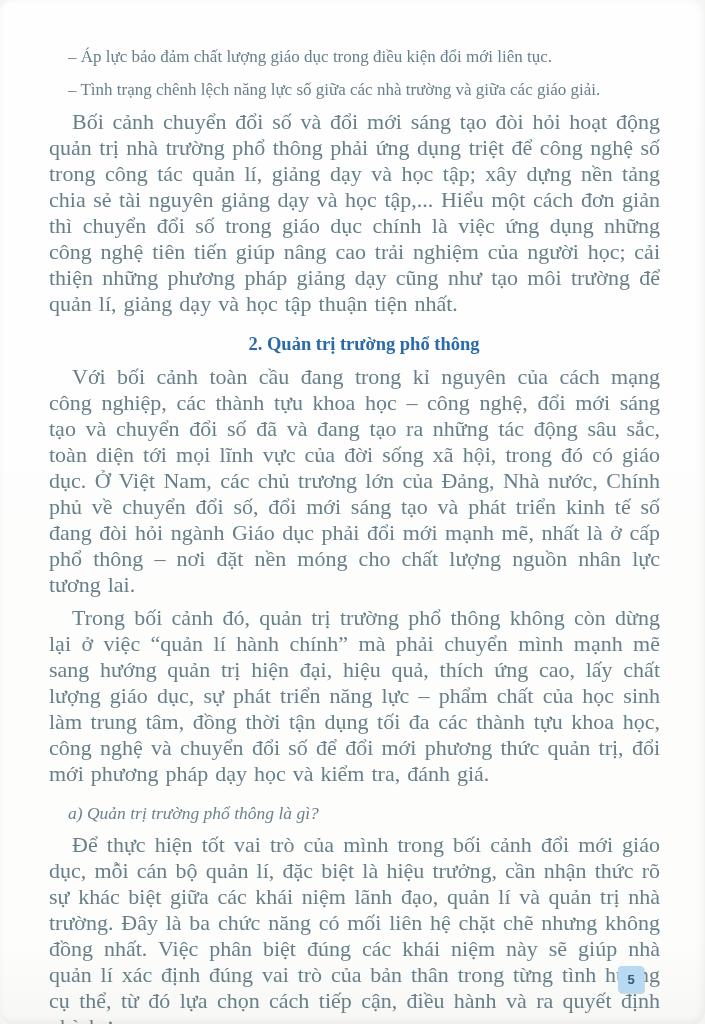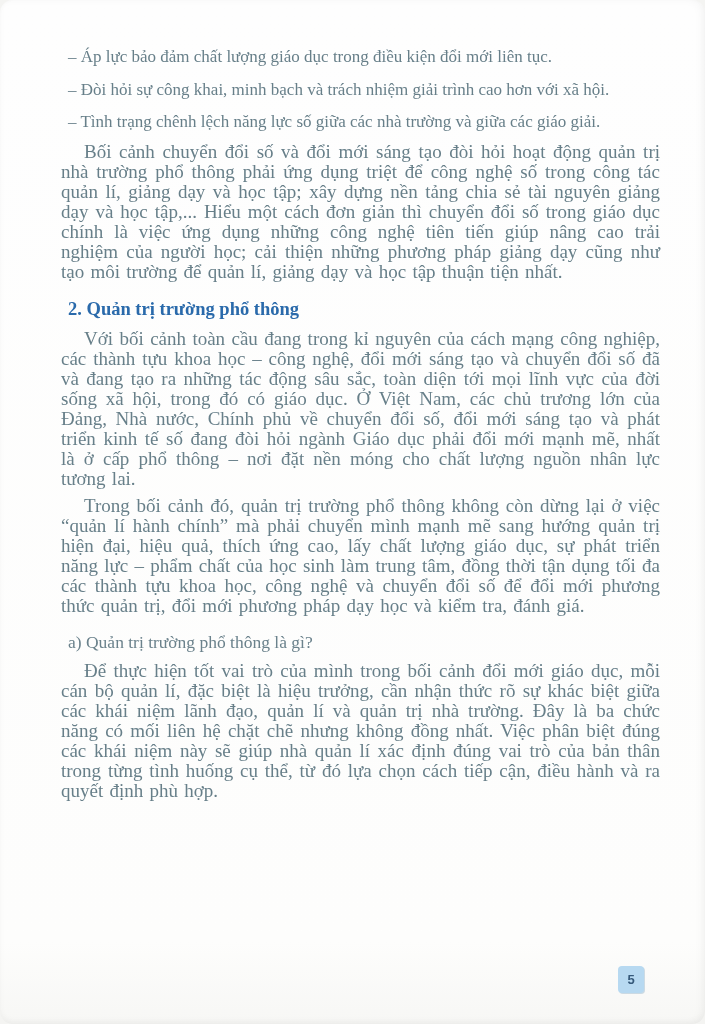--- a/index.html
+++ b/index.html
@@ -26,41 +26,43 @@
     width: 615px;
   }
   .bullet {
     margin: 0 0 7px 0;
     padding-left: 23px;
     font-size: 17px;
     line-height: 25.5px;
     text-align: justify;
   }
   p.body-par {
-    margin: 7px 0 0 16px;
-    font-size: 19px;
-    line-height: 20px;
+    margin: 7px 0 0 4px;
+    font-size: 22px;
+    line-height: 26px;
     text-align: justify;
     text-indent: 23px;
     word-spacing: 1.5px;
   }
   h2.section {
     margin: 15px 0 8px 0;
     padding-left: 23px;
     font-size: 18.5px;
     line-height: 24px;
     font-weight: bold;
     color: #2a6aab;
+    text-align: center;
   }
   h3.subsection {
     margin: 14px 0 6px 0;
     padding-left: 23px;
     font-size: 17.5px;
     line-height: 24px;
     font-weight: normal;
+    font-style: italic;
     color: #6b828c;
   }
   .page-number {
     position: absolute;
     right: 61px;
     bottom: 31px;
     width: 26px;
     height: 27px;
     background: #b7d9f1;
     border-radius: 4px;
@@ -74,21 +76,20 @@
     box-shadow: 1px 1px 0 rgba(120,160,190,0.35);
   }
 </style>
 </head>
 <body>
 
 <div class="page">
   <div class="content">
 
     <p class="bullet">– Áp lực bảo đảm chất lượng giáo dục trong điều kiện đổi mới liên tục.</p>
-    <p class="bullet">– Đòi hỏi sự công khai, minh bạch và trách nhiệm giải trình cao hơn với xã hội.</p>
     <p class="bullet">– Tình trạng chênh lệch năng lực số giữa các nhà trường và giữa các giáo giải.</p>
 
     <p class="body-par">Bối cảnh chuyển đổi số và đổi mới sáng tạo đòi hỏi hoạt động quản trị nhà trường phổ thông phải ứng dụng triệt để công nghệ số trong công tác quản lí, giảng dạy và học tập; xây dựng nền tảng chia sẻ tài nguyên giảng dạy và học tập,... Hiểu một cách đơn giản thì chuyển đổi số trong giáo dục chính là việc ứng dụng những công nghệ tiên tiến giúp nâng cao trải nghiệm của người học; cải thiện những phương pháp giảng dạy cũng như tạo môi trường để quản lí, giảng dạy và học tập thuận tiện nhất.</p>
 
     <h2 class="section">2. Quản trị trường phổ thông</h2>
 
     <p class="body-par">Với bối cảnh toàn cầu đang trong kỉ nguyên của cách mạng công nghiệp, các thành tựu khoa học – công nghệ, đổi mới sáng tạo và chuyển đổi số đã và đang tạo ra những tác động sâu sắc, toàn diện tới mọi lĩnh vực của đời sống xã hội, trong đó có giáo dục. Ở Việt Nam, các chủ trương lớn của Đảng, Nhà nước, Chính phủ về chuyển đổi số, đổi mới sáng tạo và phát triển kinh tế số đang đòi hỏi ngành Giáo dục phải đổi mới mạnh mẽ, nhất là ở cấp phổ thông – nơi đặt nền móng cho chất lượng nguồn nhân lực tương lai.</p>
 
     <p class="body-par">Trong bối cảnh đó, quản trị trường phổ thông không còn dừng lại ở việc “quản lí hành chính” mà phải chuyển mình mạnh mẽ sang hướng quản trị hiện đại, hiệu quả, thích ứng cao, lấy chất lượng giáo dục, sự phát triển năng lực – phẩm chất của học sinh làm trung tâm, đồng thời tận dụng tối đa các thành tựu khoa học, công nghệ và chuyển đổi số để đổi mới phương thức quản trị, đổi mới phương pháp dạy học và kiểm tra, đánh giá.</p>
 

